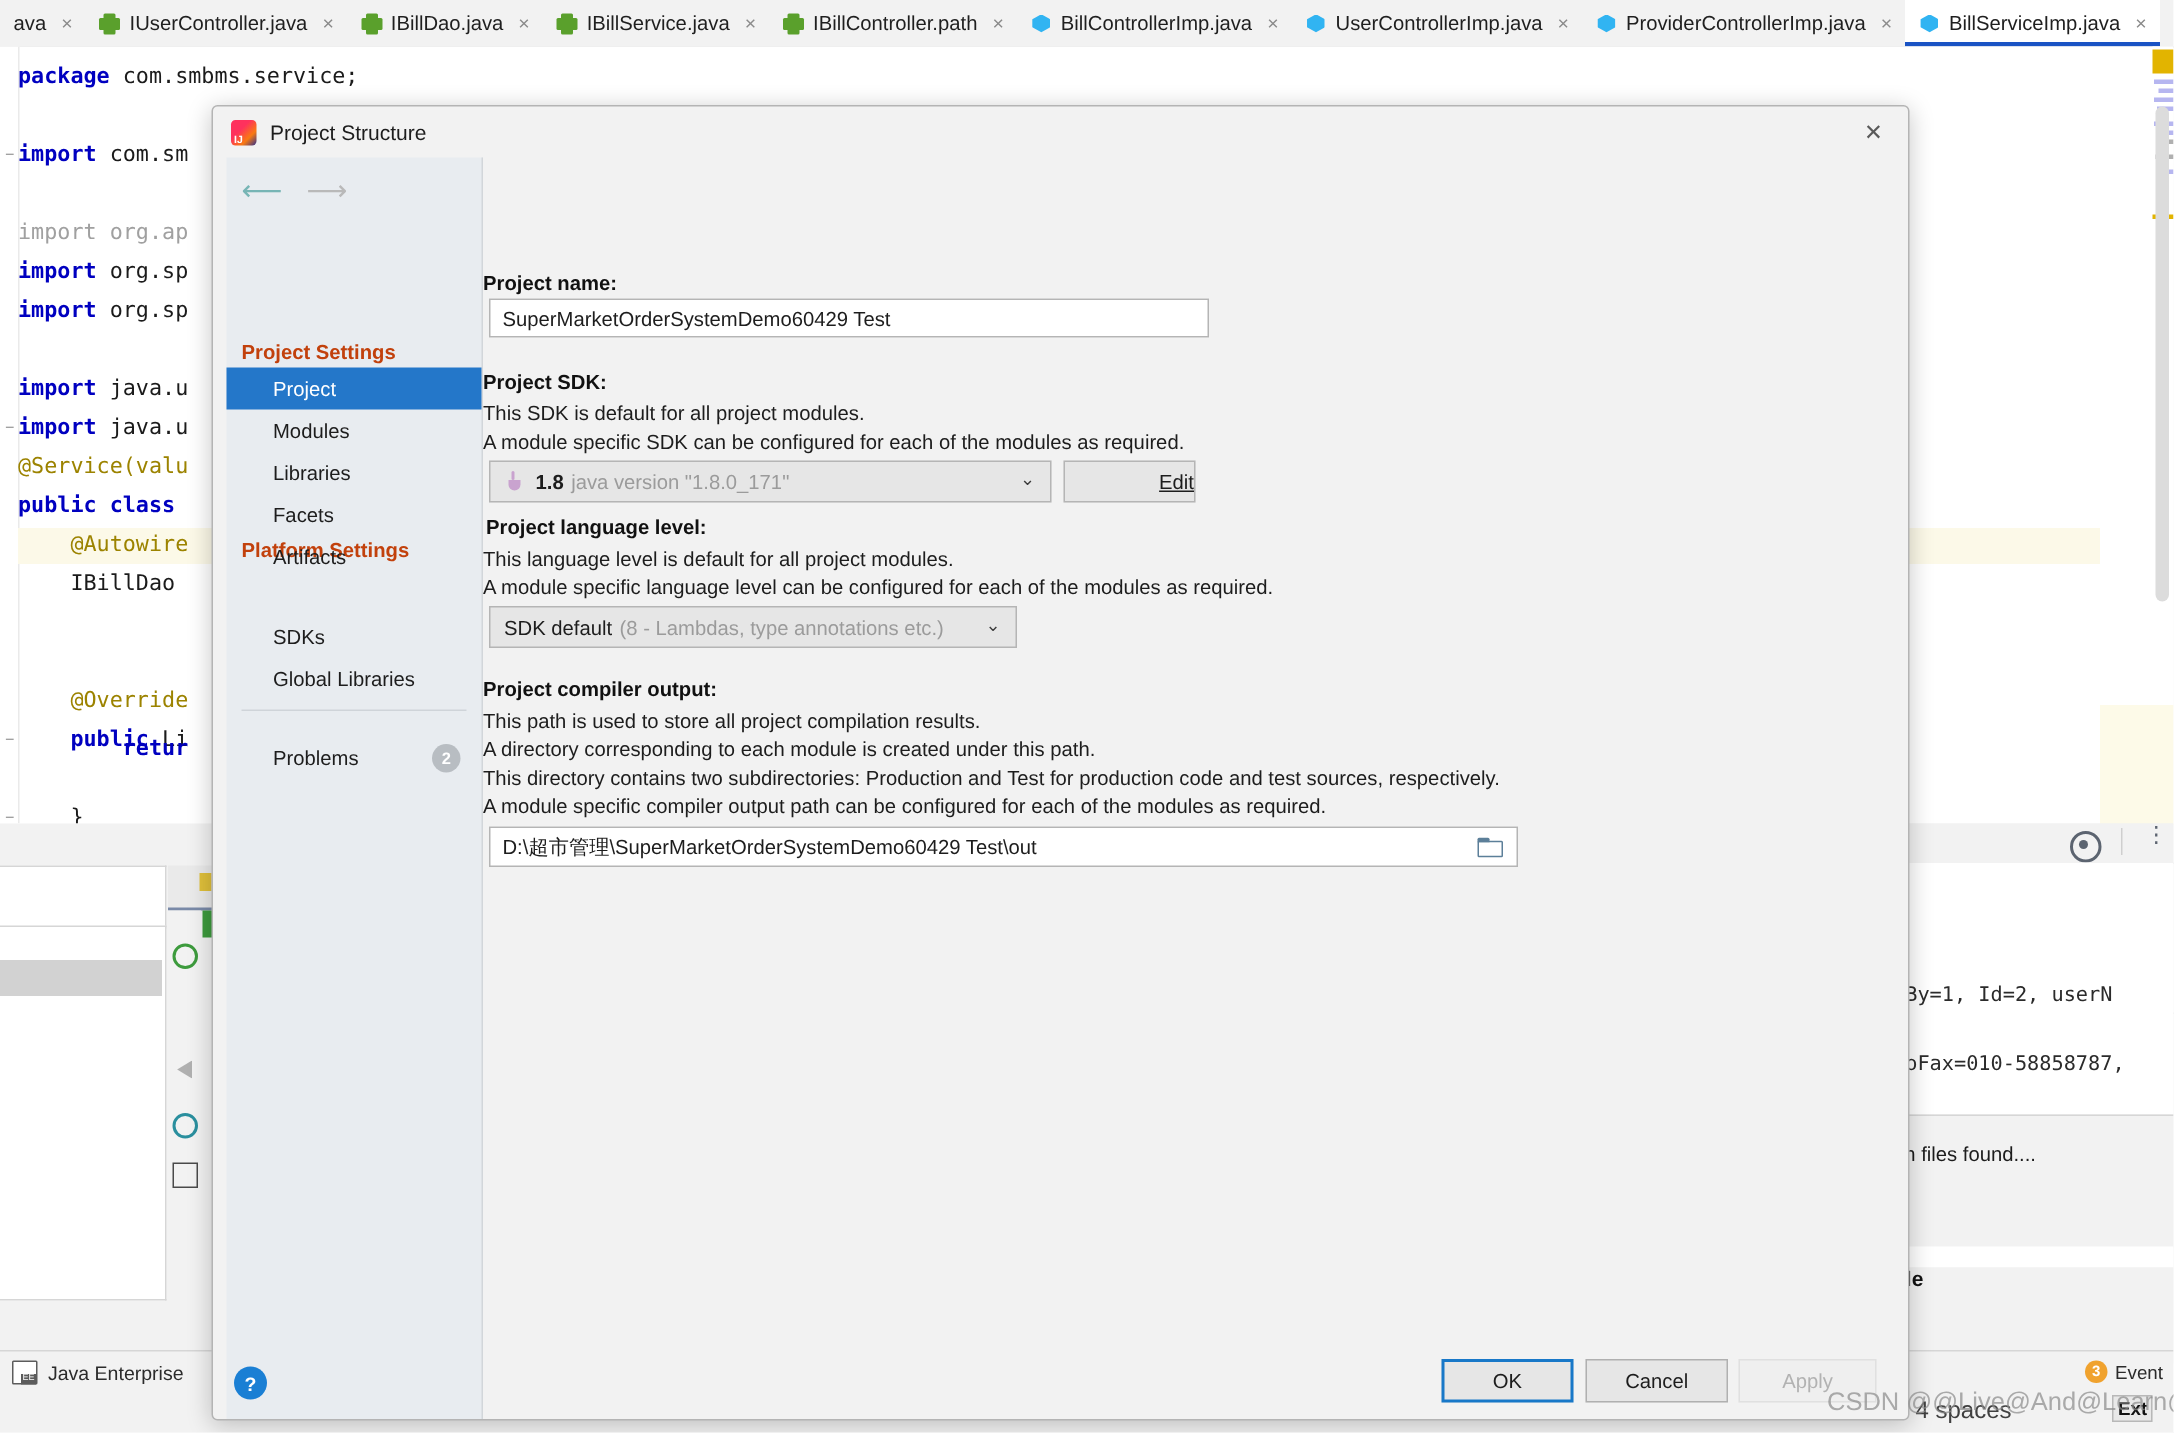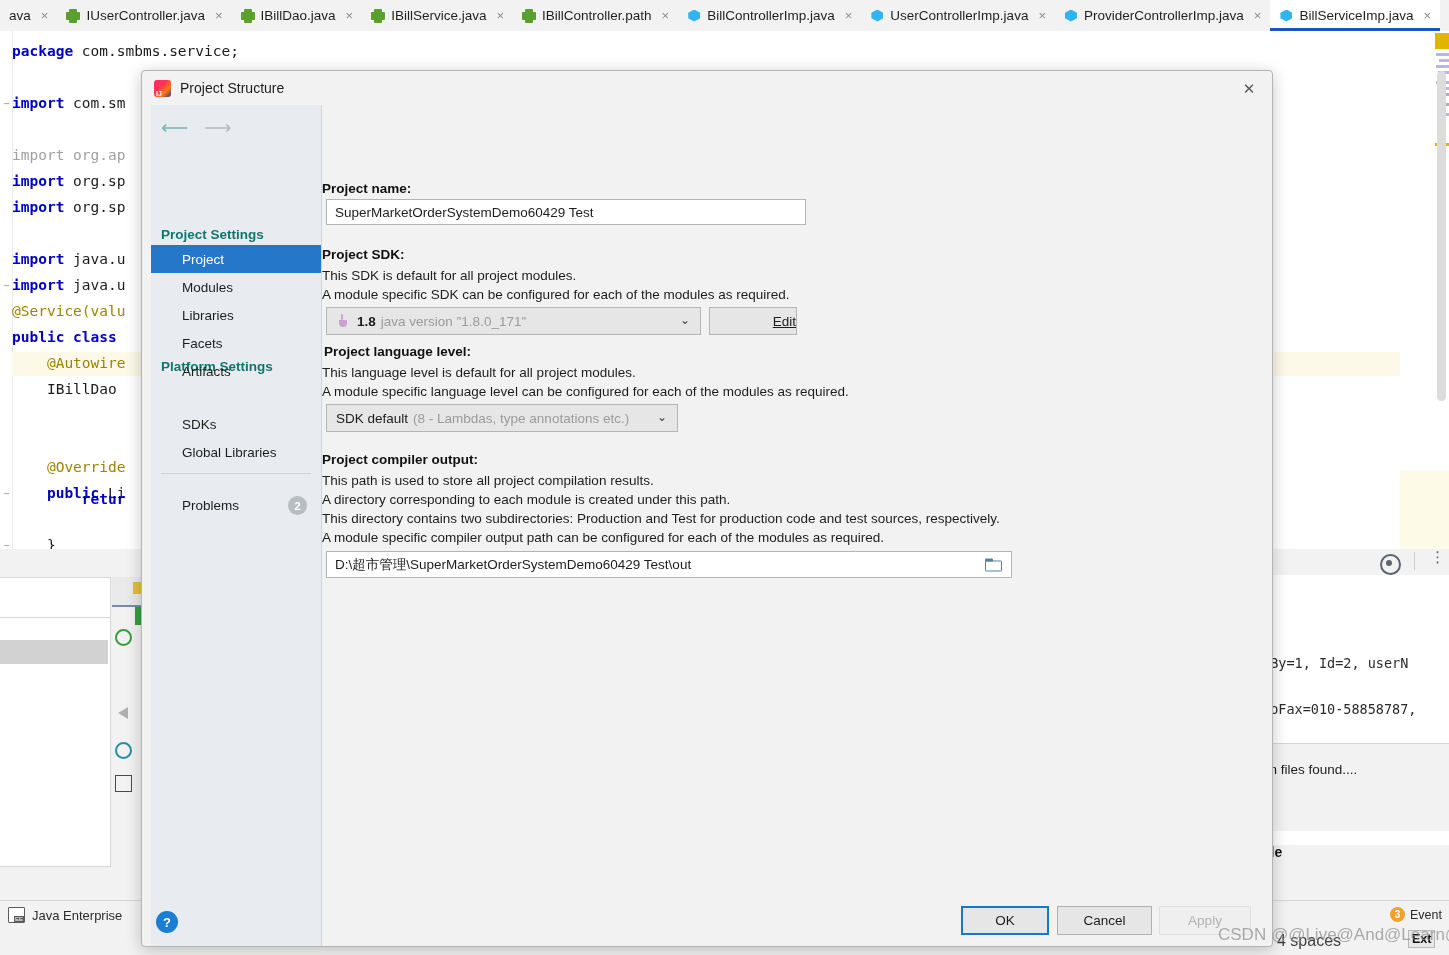--- a/index.html
+++ b/index.html
@@ -116,21 +116,21 @@
   .dlg-close { position:absolute; right:14px; top:9px; width:18px; height:18px; color:#5a5a5a; font-size:15px; text-align:center; line-height:18px; }
 
   .dlg-side {
     position:absolute; left:9px; top:34px; width:170px; height:864px;
     background:#e8ecf0; border-right:1px solid #d2d6da;
   }
   .nav-arrows { position:absolute; left:10px; top:13px; display:flex; gap:16px; }
   .arr { font-size:19px; line-height:19px; }
   .arr.back { color:#77b5b5; }
   .arr.fwd { color:#b9b9b9; }
-  .grp { position:absolute; left:10px; font-weight:bold; font-size:13.5px; color:#0f766e; }
+  .grp { position:absolute; left:10px; font-weight:bold; font-size:13.5px; color:#c2410c; }
   .nav-item { position:absolute; left:0; width:170px; height:28px; display:flex; align-items:center; padding-left:31px; font-size:13.5px; color:#1d1d1d; box-sizing:border-box;}
   .nav-item.sel { background:#2477c9; color:#ffffff; }
   .nav-sep { position:absolute; left:10px; width:150px; height:1px; background:#cfd4d9; }
   .nav-badge { position:absolute; right:14px; top:5px; width:19px; height:19px; border-radius:50%; background:#b8bdc2; color:#fff; font-size:11px; font-weight:bold; display:flex; align-items:center; justify-content:center;}
 
   .dlg-main { position:absolute; left:180px; top:34px; width:950px; height:829px; background:#f2f2f2; }
   .lbl-b { font-weight:bold; font-size:13.5px; color:#111; }
   .lbl { font-size:13.5px; color:#1d1d1d; }
   .abs { position:absolute; }
 

